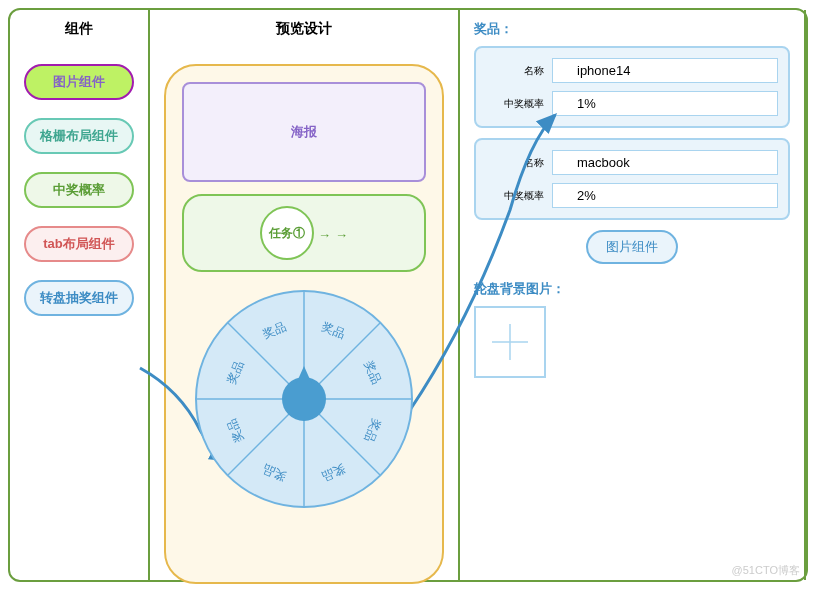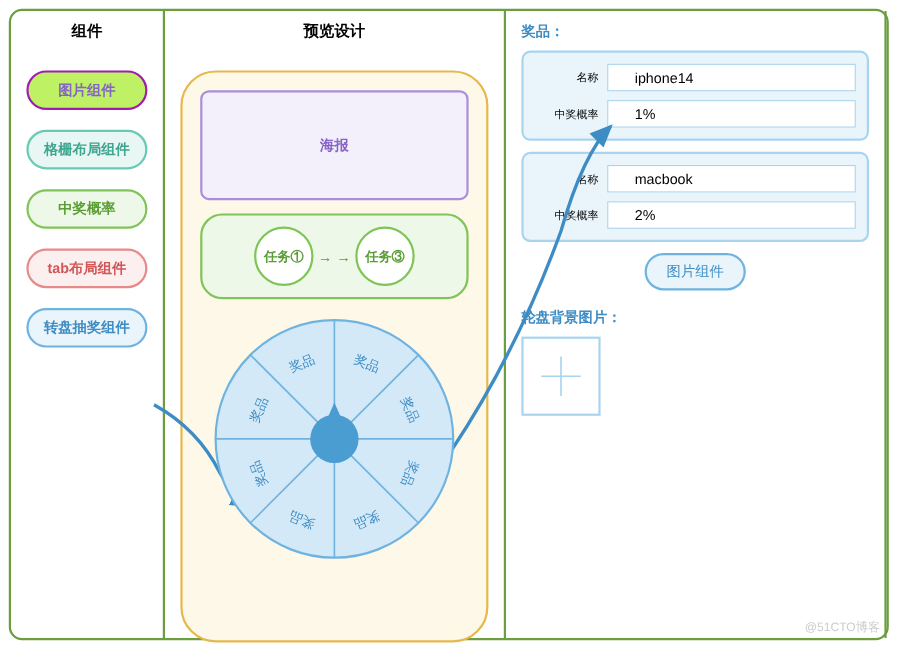--- a/index.html
+++ b/index.html
@@ -59,21 +59,20 @@
 </div>
 
 <div class="col c2">
 <div class="hdr">预览设计</div>
 <div class="phone">
 <div class="poster">海报</div>
 <div class="tasks">
 <div class="tc">任务①</div>
           <span class="ar">→</span>
           <span class="ar">→</span>
-<div class="tc">任务③</div>
 </div>
 <div class="wheel">
 <svg class="wsvg" viewBox="0 0 230 230">
 <circle cx="115" cy="115" r="108" fill="#d4e9f7" stroke="#6fb3e0" stroke-width="2"></circle>
 <g stroke="#6fb3e0" stroke-width="1.5">
               <line x1="115" y1="115" x2="115" y2="7"></line>
               <line x1="115" y1="115" x2="191" y2="39"></line>
               <line x1="115" y1="115" x2="223" y2="115"></line>
               <line x1="115" y1="115" x2="191" y2="191"></line>
               <line x1="115" y1="115" x2="115" y2="223"></line>

